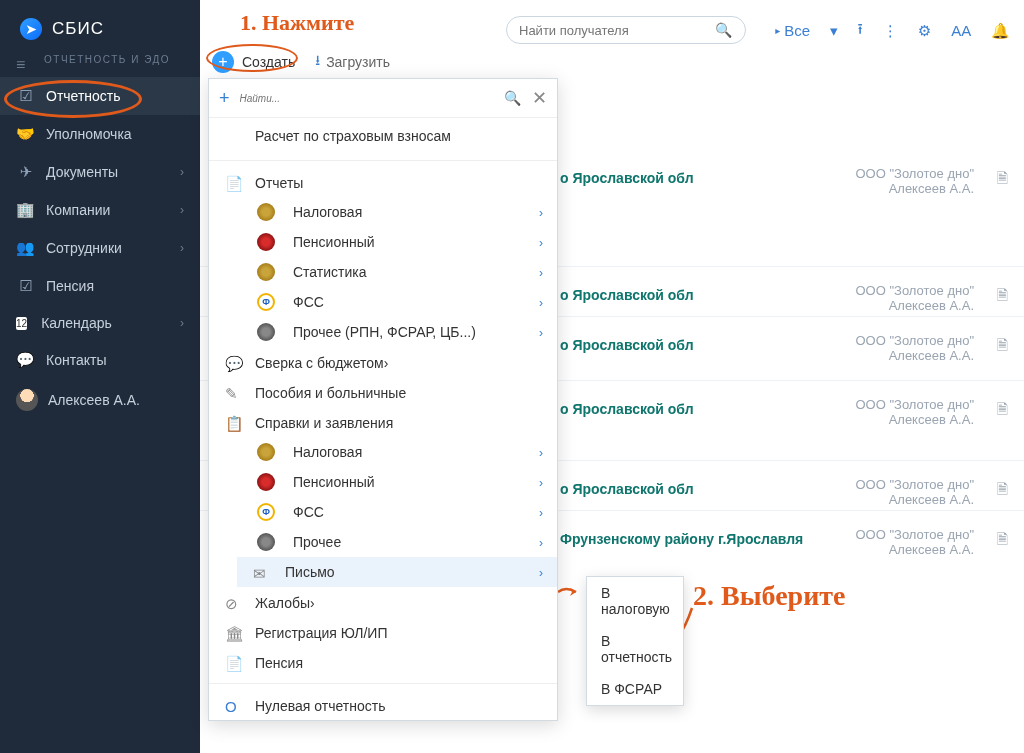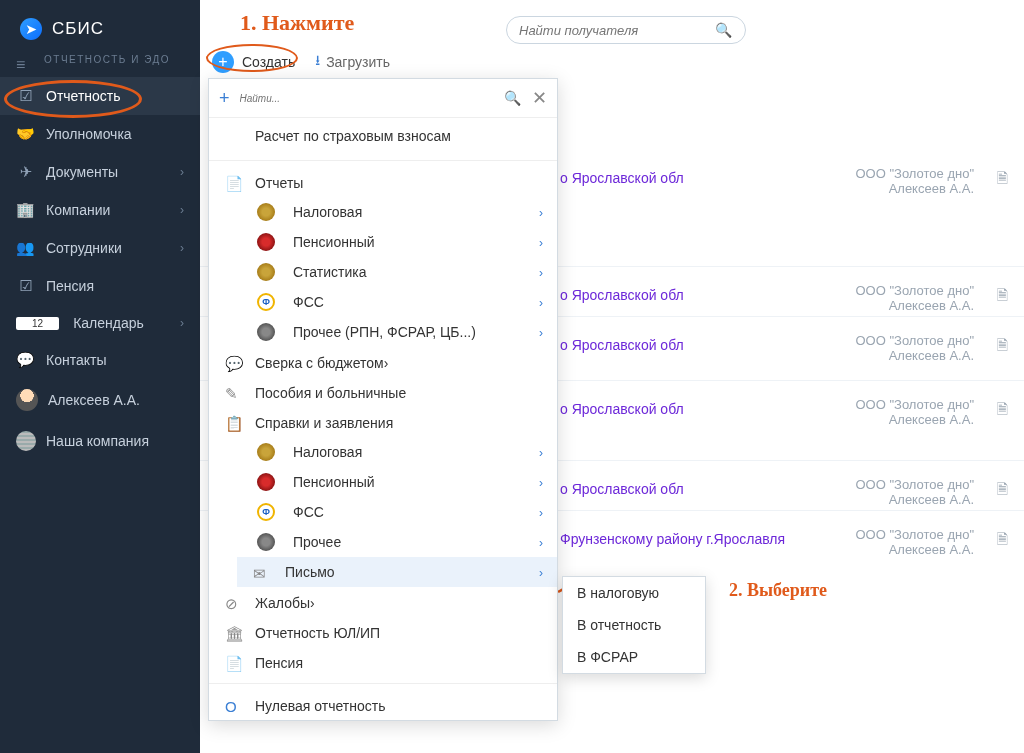--- a/index.html
+++ b/index.html
@@ -9,70 +9,70 @@
   .sidebar { position: absolute; left: 0; top: 0; width: 200px; height: 753px; background: #1f2b3a; color: #d4dbe3; }
   .logo { display: flex; align-items: center; padding: 18px 20px 14px; gap: 10px; color: #fff; }
   .logo-mark { width: 22px; height: 22px; background: linear-gradient(135deg,#2f9eff,#0d6efd); border-radius: 50%; display:flex; align-items:center; justify-content:center; color:#fff; font-size:14px;}
   .logo-text { font-size: 17px; letter-spacing: 1px; }
   .subnav { font-size: 10px; letter-spacing: 1.5px; color: #6b7c91; padding: 0 12px 12px 44px; }
   .subnav-icon { position: absolute; left: 16px; top: 56px; color: #6b7c91; font-size: 16px; }
   .nav-item { display: flex; align-items: center; padding: 10px 16px; gap: 10px; color: #c6d0dc; cursor: pointer; }
   .nav-item .chev { margin-left: auto; color: #6b7c91; font-size: 12px; }
   .nav-item.active { background: #2b3848; color: #fff; }
   .nav-ico { width: 20px; text-align: center; color: #8fa1b6; font-size: 15px; }
-  .nav-badge { background:#fff; color:#333; font-size:10px; padding:1px 16px; border-radius:2px; margin-right:4px;}
+  .nav-badge { background:#fff; color:#333; font-size:10px; padding:1px 0; border-radius:2px; margin-right:4px;}
   .avatar { width: 22px; height: 22px; border-radius: 50%; background: radial-gradient(circle at 50% 30%, #ffdcb8 35%, #555 36%); display:inline-block;}
   .circ-icon { width: 20px; height: 20px; border-radius: 50%; background: repeating-linear-gradient(#9aa 0 2px,#bbb 2px 4px); display:inline-block;}
 
   
   .handdrawn-ellipse { position:absolute; left:4px; top:80px; width:138px; height:38px; border:3px solid #e05a1b; border-radius:50%; pointer-events:none;}
 
   
   .topbar { position:absolute; left:200px; top:0; right:0; height:70px; }
   .search { position:absolute; left:306px; top:16px; width:240px; height:28px; border:1px solid #cbd6e0; border-radius:14px; display:flex; align-items:center; padding:0 12px; color:#97a4b3; }
-  .search input { border:none; outline:none; flex:1; font-size:13px; color:#97a4b3; background:transparent;font-style:italic;}
+  .search input { border:none; outline:none; flex:1; font-size:13px; color:#97a4b3; background:transparent;}
   .search .mag { color:#3b7fd4; font-size:14px;}
   .top-icons { position:absolute; right:14px; top:18px; display:flex; gap:20px; align-items:center; }
   .top-icons .ti { color:#3b7fd4; cursor:pointer; font-size:15px; }
   .filterlink { color:#3b7fd4; font-size:13px; display:flex; align-items:center; gap:4px;}
   .filterlink::before{content:"▸"; font-size:10px;}
   .toolbar { position:absolute; left:12px; top:50px; display:flex; align-items:center; gap:20px;}
   .btn-create { display:flex; align-items:center; gap:8px; cursor:pointer;}
   .btn-create .plus { width:22px; height:22px; border-radius:50%; background:#2f9eff; color:#fff; display:flex; align-items:center; justify-content:center; font-size:16px;}
   .btn-upload { display:flex; align-items:center; gap:6px; color:#666; cursor:pointer;}
   .btn-upload .upic { color:#3b7fd4; }
   .handdrawn-ellipse2 { position:absolute; left:206px; top:44px; width:92px; height:28px; border:2px solid #e05a1b; border-radius:50%; pointer-events:none;}
   .annot1 { position:absolute; left:240px; top:10px; color:#e05a1b; font-family:"Comic Sans MS", cursive; font-size:22px; font-weight:bold;}
-  .annot2 { position:absolute; left:693px; top:580px; color:#e05a1b; font-family:"Comic Sans MS", cursive; font-size:18px; font-weight:bold;margin-left:36px;}
+  .annot2 { position:absolute; left:693px; top:580px; color:#e05a1b; font-family:"Comic Sans MS", cursive; font-size:28px; font-weight:bold;}
 
   
   .list { position:absolute; left:200px; top:90px; right:0; }
   .row { padding:20px 24px 10px 360px; border-top:1px solid #eef2f6; position:relative; min-height:50px; }
   .row:first-child{border-top:none;}
-  .row .title { color:#6d28d9; font-weight:400; font-size:14px; }
+  .row .title { color:#0f766e; font-weight:700; font-size:14px; }
   .row .meta { position:absolute; right:50px; top:16px; text-align:right; color:#9aa5b1; font-size:13px;}
   .row .ric { position:absolute; right:16px; top:18px; color:#9aa5b1;}
 
   
   .panel { position:absolute; left:208px; top:78px; width:350px; background:#fff; border:1px solid #d3dbe2; box-shadow:0 4px 18px rgba(0,0,0,.15); z-index:10;}
   .panel-head { display:flex; align-items:center; padding:8px 10px; gap:10px; border-bottom:1px solid #eee;}
   .panel-head .plus2 { color:#3b7fd4; font-size:18px; cursor:pointer;}
   .panel-head input { flex:1; border:none; outline:none; font-size:10px; color:#999;}
   .panel-head .mag { color:#3b7fd4;}
   .panel-head .x { color:#888; font-size:18px; cursor:pointer;}
   .panel-sub { padding:10px 46px; color:#333; font-size:14px;}
   .panel hr { border:none; border-top:1px solid #eee; margin:6px 0;}
   .grp-title { padding:8px 16px 6px 46px; color:#333; position:relative;}
   .grp-icon { position:absolute; left:16px; top:8px; color:#888; font-size:15px;}
   .item { padding:7px 16px 7px 48px; position:relative; cursor:pointer; color:#333;margin-left:28px; }
   .item .iic { position:absolute; left:20px; top:6px; width:18px; height:18px; display:flex; align-items:center; justify-content:center; }
   .item .chev { position:absolute; right:14px; top:9px; color:#3b7fd4; font-size:12px;}
   .item.hover { background:#eaf2fb;}
 
-  .subpanel { position:absolute; left:562px; top:576px; width:144px; background:#fff; border:1px solid #d3dbe2; box-shadow:0 4px 14px rgba(0,0,0,.15); z-index:11;}
+  .subpanel { position:absolute; left:586px; top:576px; width:98px; background:#fff; border:1px solid #d3dbe2; box-shadow:0 4px 14px rgba(0,0,0,.15); z-index:11;}
   .subpanel .sitem { padding:8px 14px; cursor:pointer; font-size:14px;}
 
   
   .arrow1 { position:absolute; left:556px; top:582px; width:24px; height:20px; pointer-events:none;}
   .arrow2 { position:absolute; left:656px; top:604px; width:40px; height:48px; pointer-events:none;}
   svg.arrow path { stroke:#e05a1b; stroke-width:2.5; fill:none; }
   svg.arrow .head { fill:#e05a1b; }
 
   
   .eagle-g { background: radial-gradient(circle, #c9a43a 30%, #a87e1a 70%); border-radius:50%; width:18px; height:18px;}
@@ -124,32 +124,39 @@
         <span class="chev">›</span>
       </div>
       <div class="nav-item">
         <span class="nav-ico">💬</span>
         <span>Контакты</span>
       </div>
       <div class="nav-item">
         <span class="avatar"></span>
         <span>Алексеев А.А.</span>
       </div>
-      <div class="nav-item">
-        <span class="circ-icon"></span>
-        <span>Наша компания</span>
-      </div>
     </div>
 </div>
 <div class="handdrawn-ellipse"></div>
 
 <div class="topbar">
   <div class="search">
     <input placeholder="Найти получателя" style="">
     <span class="mag">🔍</span>
+  </div>
+  <div class="top-icons">
+    <span class="filterlink ti">
+        <span>Все</span>
+      </span>
+    <span class="ti">▾</span>
+    <span class="ti">⭱</span>
+    <span class="ti">⋮</span>
+    <span class="ti">⚙</span>
+    <span class="ti">AA</span>
+    <span class="ti">🔔</span>
   </div>
   <div class="toolbar">
     <div class="btn-create">
       <div class="plus">+</div>
       <span>Создать</span>
     </div>
     <div class="btn-upload">
       <span class="upic">⭳</span>
       <span>Загрузить</span>
     </div>
@@ -227,21 +234,21 @@
           <span class="eagle-r"></span>
         </span><span>Пенсионный</span><span class="chev">›</span></div>
       <div class="item" style="padding-left: 56px;"><span class="iic">
           <span class="fss">Ф</span>
         </span><span>ФСС</span><span class="chev">›</span></div>
       <div class="item" style="padding-left: 56px;"><span class="iic">
           <span class="eagle-k"></span>
         </span><span>Прочее</span><span class="chev">›</span></div>
       <div class="item hover" style="padding-left: 48px;"><span class="grp-icon">✉</span><span>Письмо</span><span class="chev">›</span></div>
       <div class="grp-title"><span class="grp-icon">⊘</span><span>Жалобы</span><span class="chev">›</span></div>
-      <div class="grp-title"><span class="grp-icon">🏛</span><span>Отчетность ЮЛ/ИП</span></div>
+      <div class="grp-title"><span class="grp-icon">🏛</span><span>Регистрация ЮЛ/ИП</span></div>
       <div class="grp-title"><span class="grp-icon">📄</span><span>Пенсия</span></div>
     </div>
   <hr>
   <div class="grp-title">
     <span class="grp-icon" style="color:#3b7fd4">O</span>
     <span>Нулевая отчетность</span>
   </div>
 </div>
 
 <div class="subpanel" id="subpanel">

